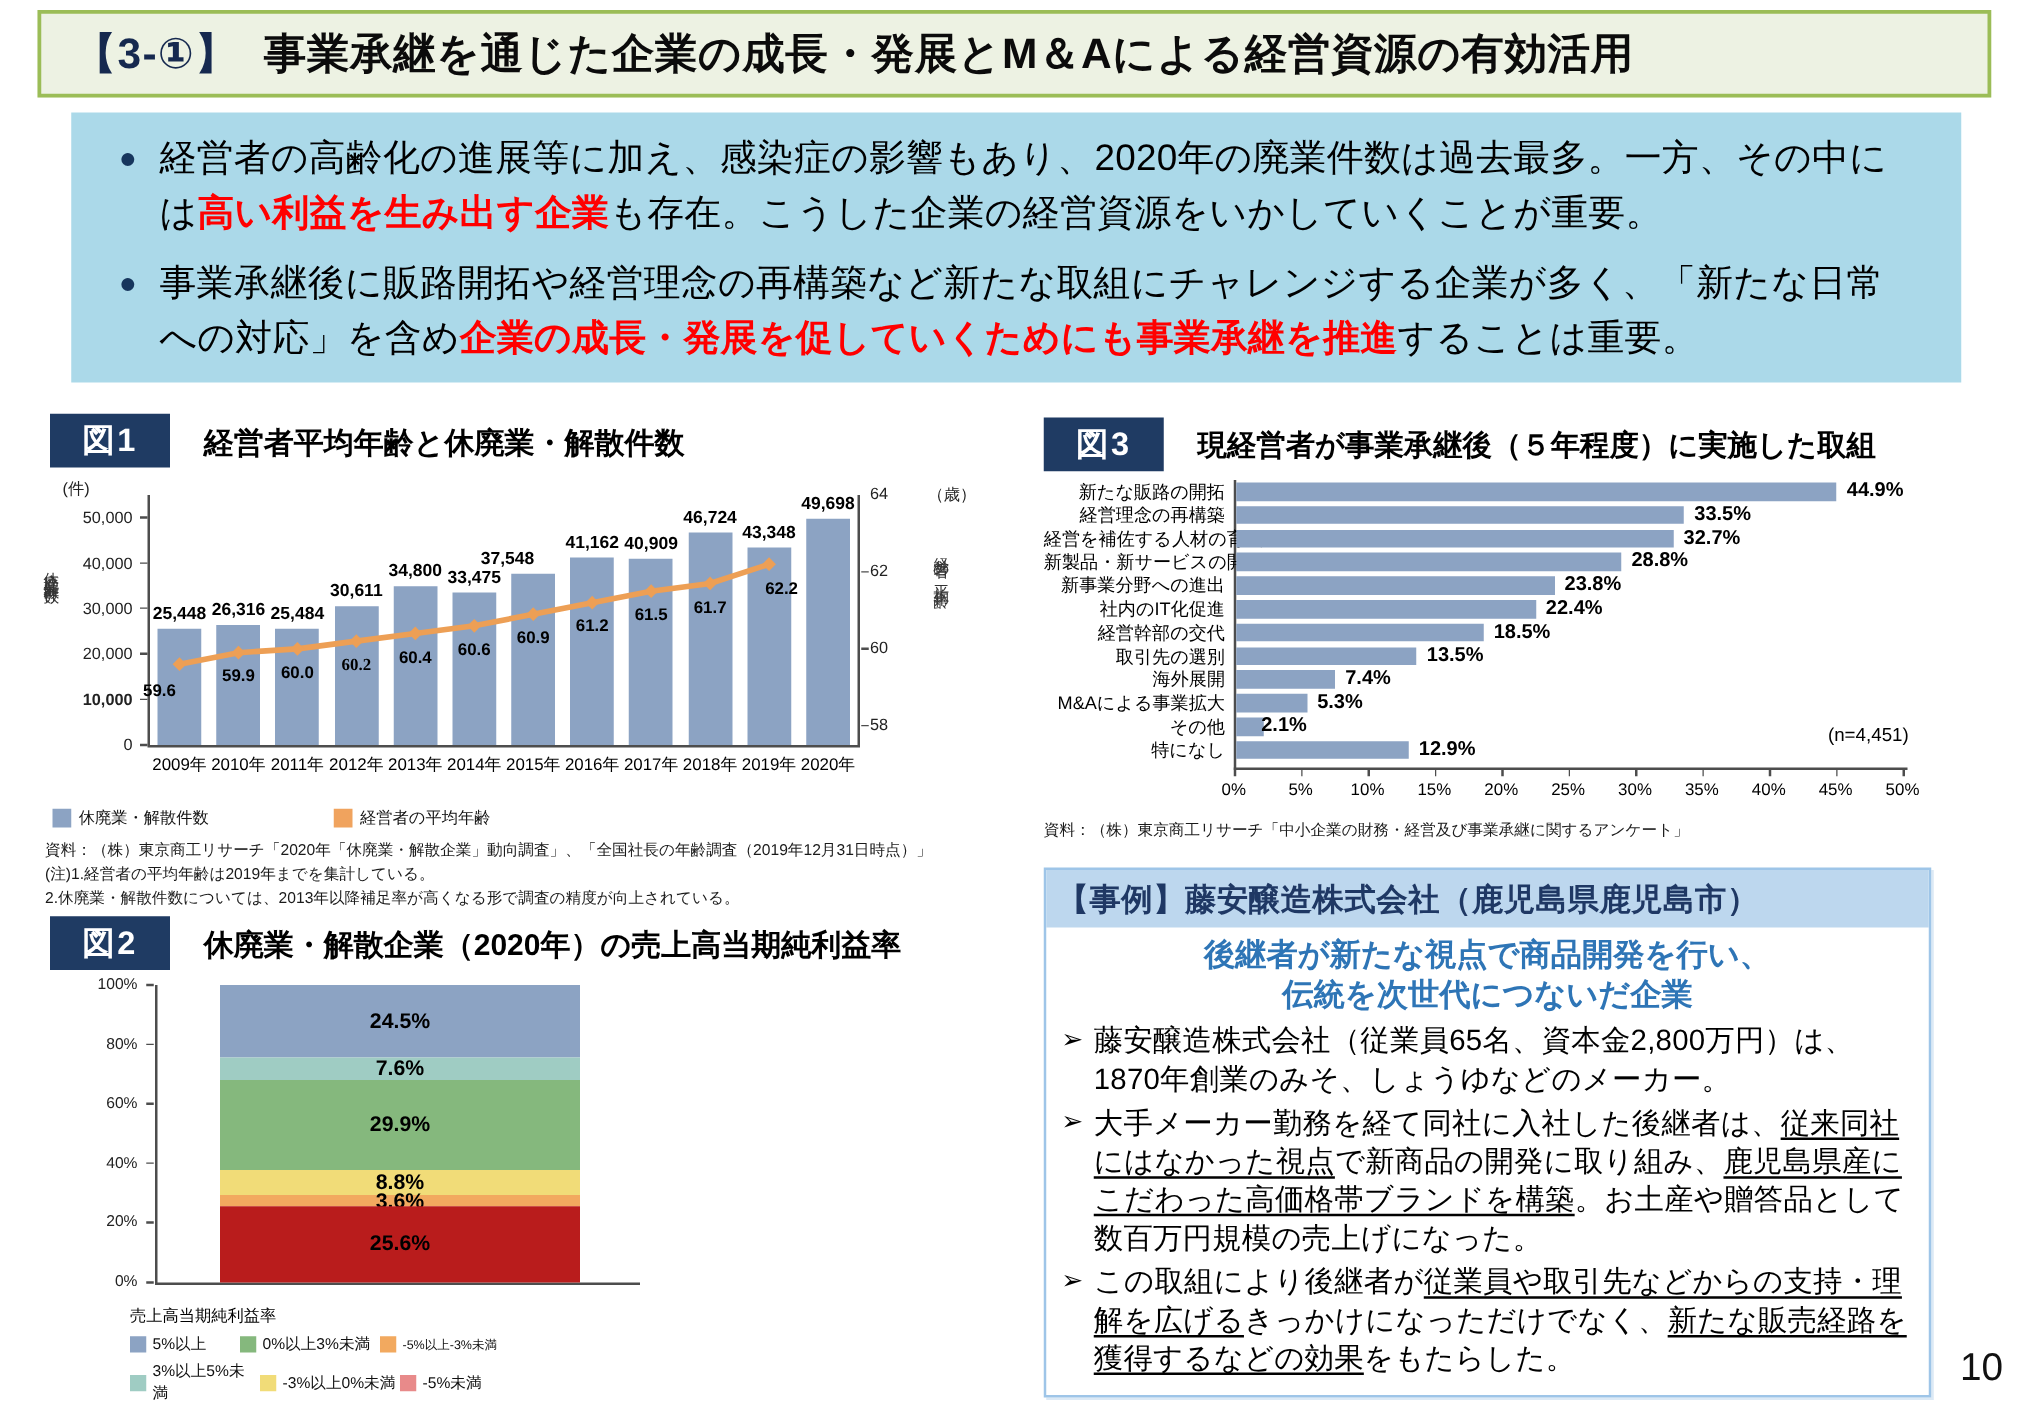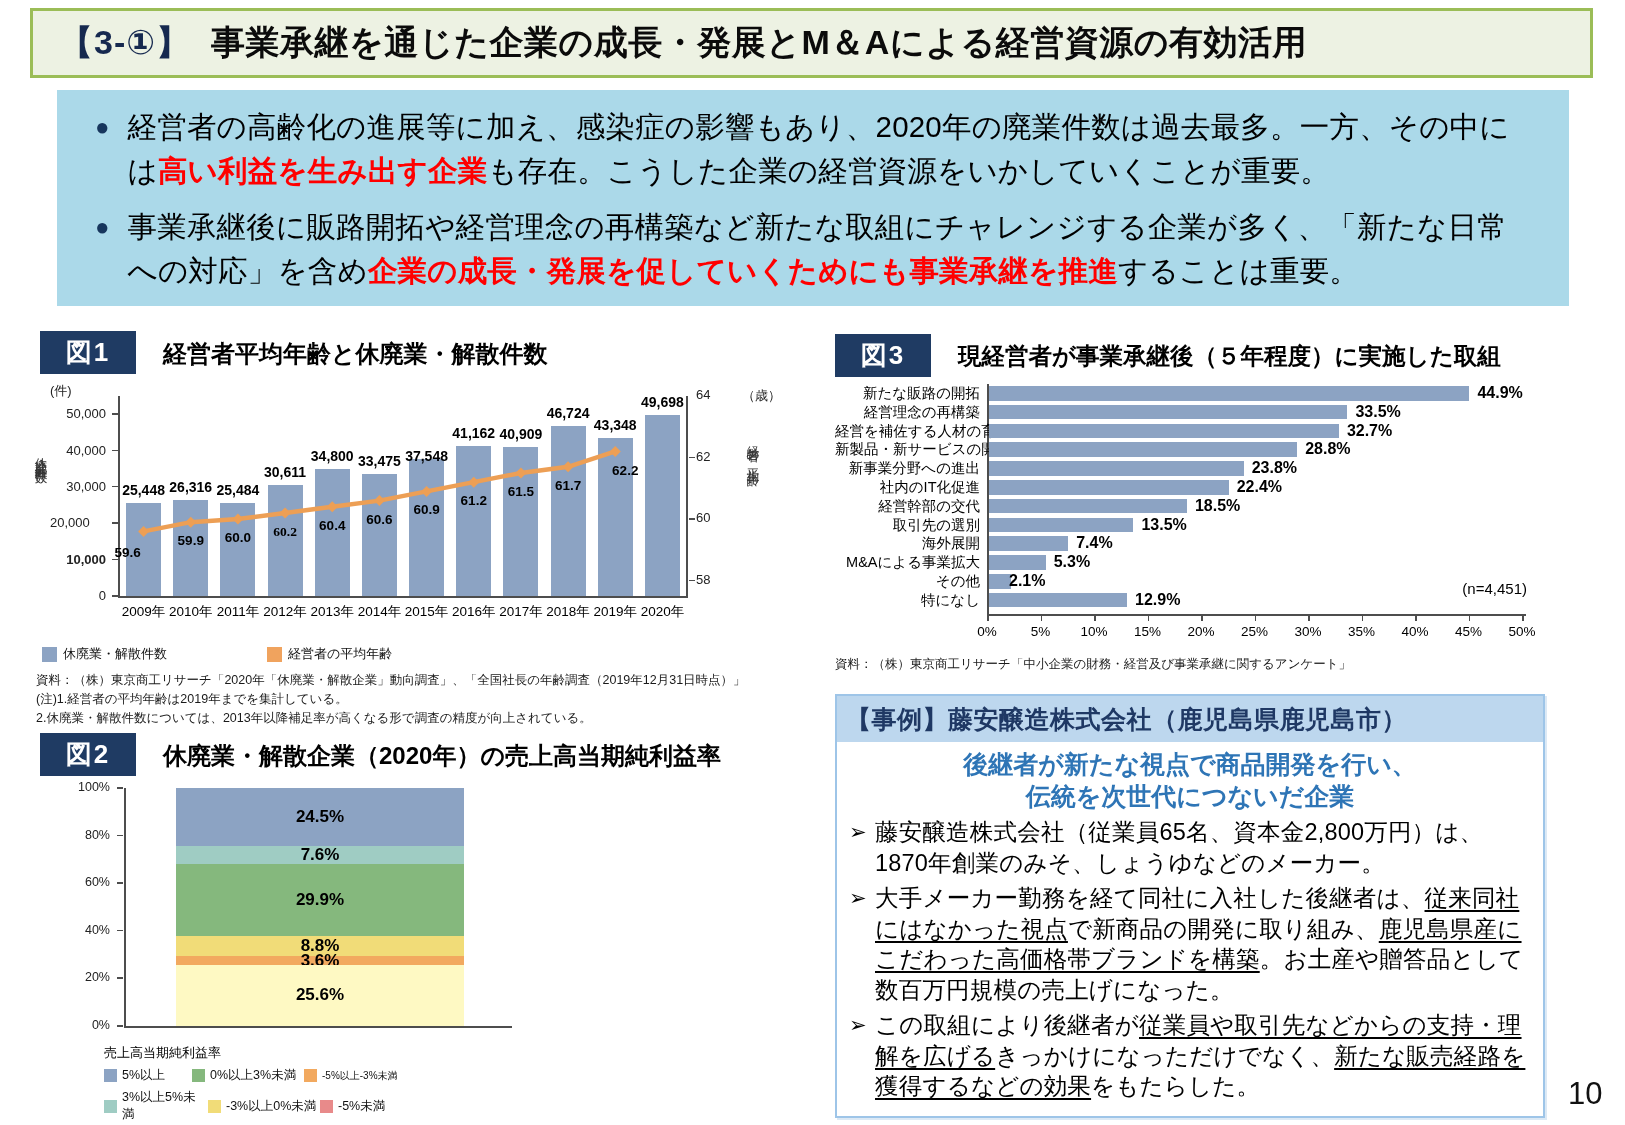--- a/index.html
+++ b/index.html
@@ -80,21 +80,21 @@
   <div class="chart" id="fig1-chart" style="left:36px;top:380px;width:775px;height:245px;">
       <div class="axis-line" style="left: 82px; top: 16px; width: 2px; height: 200px;"></div>
       <div class="axis-line" style="left: 650px; top: 16px; width: 2px; height: 200px;"></div>
       <div class="axis-line" style="left: 82px; top: 216px; width: 570px; height: 2px;"></div>
       <div class="tick-label" style="left: 14px; top: 2px; width: 56px; text-align: left;">(件)</div>
       <div class="tick-label" style="left: 706px; top: 7px;">（歳）</div>
       <div class="tick-label" style="left: 14px; top: 208px; width: 56px; text-align: right;">0</div>
       <div class="dash" style="left: 76px; top: 215px; width: 6px; height: 1.5px;"></div>
       <div class="tick-label" style="left: 14px; top: 171.636px; width: 56px; text-align: right; font-weight: bold;">10,000</div>
       <div class="dash" style="left: 76px; top: 178.636px; width: 6px; height: 1.5px;"></div>
-      <div class="tick-label" style="left: 14px; top: 135.273px; width: 56px; ">20,000</div>
+      <div class="tick-label" style="left: 14px; top: 135.273px; width: 56px; text-align: right;">20,000</div>
       <div class="dash" style="left: 76px; top: 142.273px; width: 6px; height: 1.5px;"></div>
       <div class="tick-label" style="left: 14px; top: 98.9091px; width: 56px; text-align: right;">30,000</div>
       <div class="dash" style="left: 76px; top: 105.909px; width: 6px; height: 1.5px;"></div>
       <div class="tick-label" style="left: 14px; top: 62.5455px; width: 56px; text-align: right;">40,000</div>
       <div class="dash" style="left: 76px; top: 69.5455px; width: 6px; height: 1.5px;"></div>
       <div class="tick-label" style="left: 14px; top: 26.1818px; width: 56px; text-align: right;">50,000</div>
       <div class="dash" style="left: 76px; top: 33.1818px; width: 6px; height: 1.5px;"></div>
       <div class="tick-label" style="left: 660px; top: 191.615px; width: 34px;">58</div>
       <div class="dash" style="left: 653px; top: 199.615px; width: 6px; height: 1.5px;"></div>
       <div class="tick-label" style="left: 660px; top: 130.077px; width: 34px;">60</div>
@@ -116,21 +116,21 @@
       <div class="abs" style="left: 231.583px; top: 104.687px; width: 35px; height: 111.313px; background: rgb(140, 163, 195);"></div>
       <div class="abs" style="left: 207.083px; top: 83.6873px; width: 84px; text-align: center; font-size: 14px; font-weight: bold;">30,611</div>
       <div class="abs" style="left: 221.5px; top: 223px; width: 55.1667px; text-align: center; font-size: 13.5px;">2012年</div>
       <div class="abs" style="left: 278.75px; top: 89.4545px; width: 35px; height: 126.545px; background: rgb(140, 163, 195);"></div>
       <div class="abs" style="left: 254.25px; top: 68.4545px; width: 84px; text-align: center; font-size: 14px; font-weight: bold;">34,800</div>
       <div class="abs" style="left: 268.667px; top: 223px; width: 55.1667px; text-align: center; font-size: 13.5px;">2013年</div>
       <div class="abs" style="left: 325.917px; top: 94.2727px; width: 35px; height: 121.727px; background: rgb(140, 163, 195);"></div>
       <div class="abs" style="left: 301.417px; top: 73.2727px; width: 84px; text-align: center; font-size: 14px; font-weight: bold;">33,475</div>
       <div class="abs" style="left: 315.833px; top: 223px; width: 55.1667px; text-align: center; font-size: 13.5px;">2014年</div>
       <div class="abs" style="left: 373.083px; top: 79.4618px; width: 35px; height: 136.538px; background: rgb(140, 163, 195);"></div>
-      <div class="abs" style="left: 348.583px; top: 58.4618px; width: 84px; text-align: center; font-size: 14px; font-weight: bold; margin-top: 10px;">37,548</div>
+      <div class="abs" style="left: 348.583px; top: 58.4618px; width: 84px; text-align: left; font-size: 14px; font-weight: bold;">37,548</div>
       <div class="abs" style="left: 363px; top: 223px; width: 55.1667px; text-align: center; font-size: 13.5px;">2015年</div>
       <div class="abs" style="left: 420.25px; top: 66.32px; width: 35px; height: 149.68px; background: rgb(140, 163, 195);"></div>
       <div class="abs" style="left: 395.75px; top: 45.32px; width: 84px; text-align: center; font-size: 14px; font-weight: bold;">41,162</div>
       <div class="abs" style="left: 410.167px; top: 223px; width: 55.1667px; text-align: center; font-size: 13.5px;">2016年</div>
       <div class="abs" style="left: 467.417px; top: 67.24px; width: 35px; height: 148.76px; background: rgb(140, 163, 195);"></div>
       <div class="abs" style="left: 442.917px; top: 46.24px; width: 84px; text-align: center; font-size: 14px; font-weight: bold;">40,909</div>
       <div class="abs" style="left: 457.333px; top: 223px; width: 55.1667px; text-align: center; font-size: 13.5px;">2017年</div>
       <div class="abs" style="left: 514.583px; top: 46.0945px; width: 35px; height: 169.905px; background: rgb(140, 163, 195);"></div>
       <div class="abs" style="left: 490.083px; top: 25.0945px; width: 84px; text-align: center; font-size: 14px; font-weight: bold;">46,724</div>
       <div class="abs" style="left: 504.5px; top: 223px; width: 55.1667px; text-align: center; font-size: 13.5px;">2018年</div>
@@ -208,21 +208,21 @@
         </div>
         <div style="height: 71.162px; background: rgb(133, 184, 125); position: relative; display: flex; align-items: center; justify-content: center; overflow: visible;">
           <div style="font-size: 17px; font-weight: bold; line-height: 0;">29.9%</div>
         </div>
         <div style="height: 20.944px; background: rgb(241, 220, 120); position: relative; display: flex; align-items: center; justify-content: center; overflow: visible;">
           <div style="font-size: 17px; font-weight: bold; line-height: 0;">8.8%</div>
         </div>
         <div style="height: 8.568px; background: rgb(242, 169, 95); position: relative; display: flex; align-items: center; justify-content: center; overflow: visible;">
           <div style="font-size: 17px; font-weight: bold; line-height: 0;">3.6%</div>
         </div>
-        <div style="height: 60.928px; background: #fef9c3; position: relative; display: flex; align-items: center; justify-content: center; overflow: visible;">
+        <div style="height: 60.928px; background: #b91c1c; position: relative; display: flex; align-items: center; justify-content: center; overflow: visible;">
           <div style="font-size: 17px; font-weight: bold; line-height: 0;">25.6%</div>
         </div>
       </div>
     </div>
   <div class="abs" id="fig2-legend" style="left:104px;top:1044px;">
       <div style="font-size: 13px; margin-bottom: 5px;">売上高当期純利益率</div>
       <div style="display: flex; margin-bottom: 5px;">
         <div class="legend-item" style="width: 88px;">
           <div class="legend-swatch" style="width: 13px; height: 13px; background: rgb(140, 163, 195);"></div>
           <div class="legend-label" style="font-size: 12.5px; margin-left: 5px;">5%以上</div>

